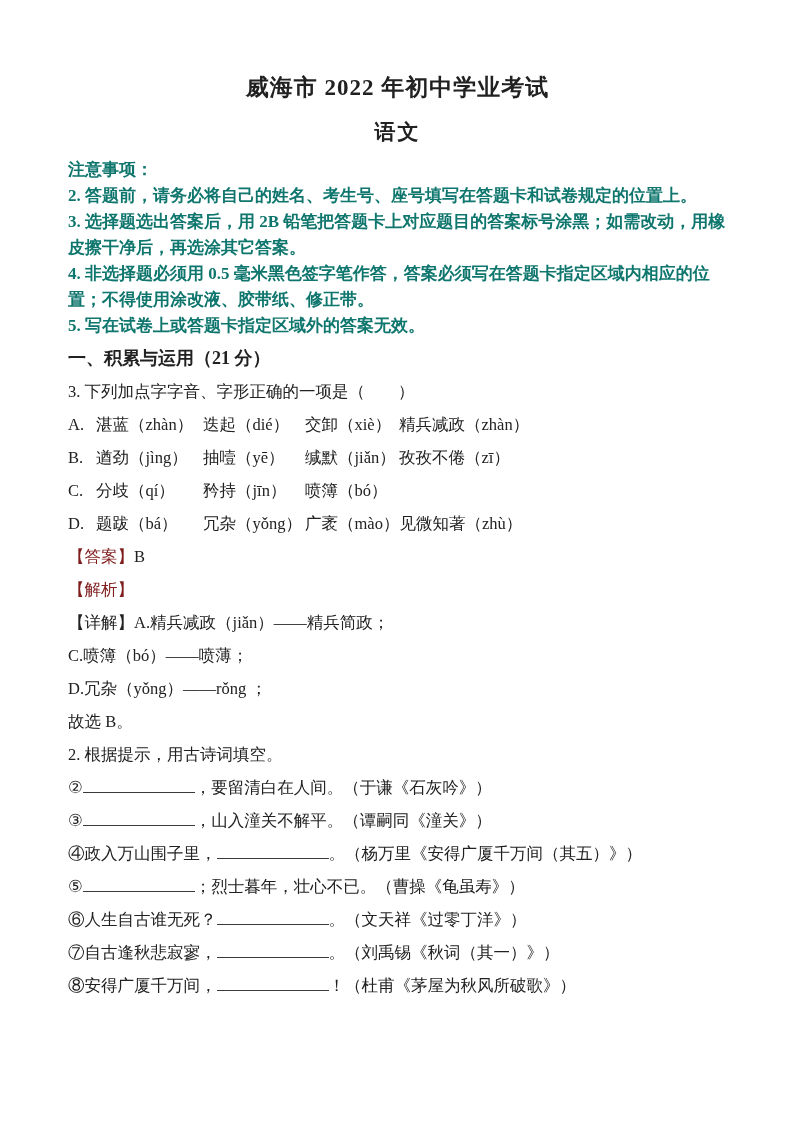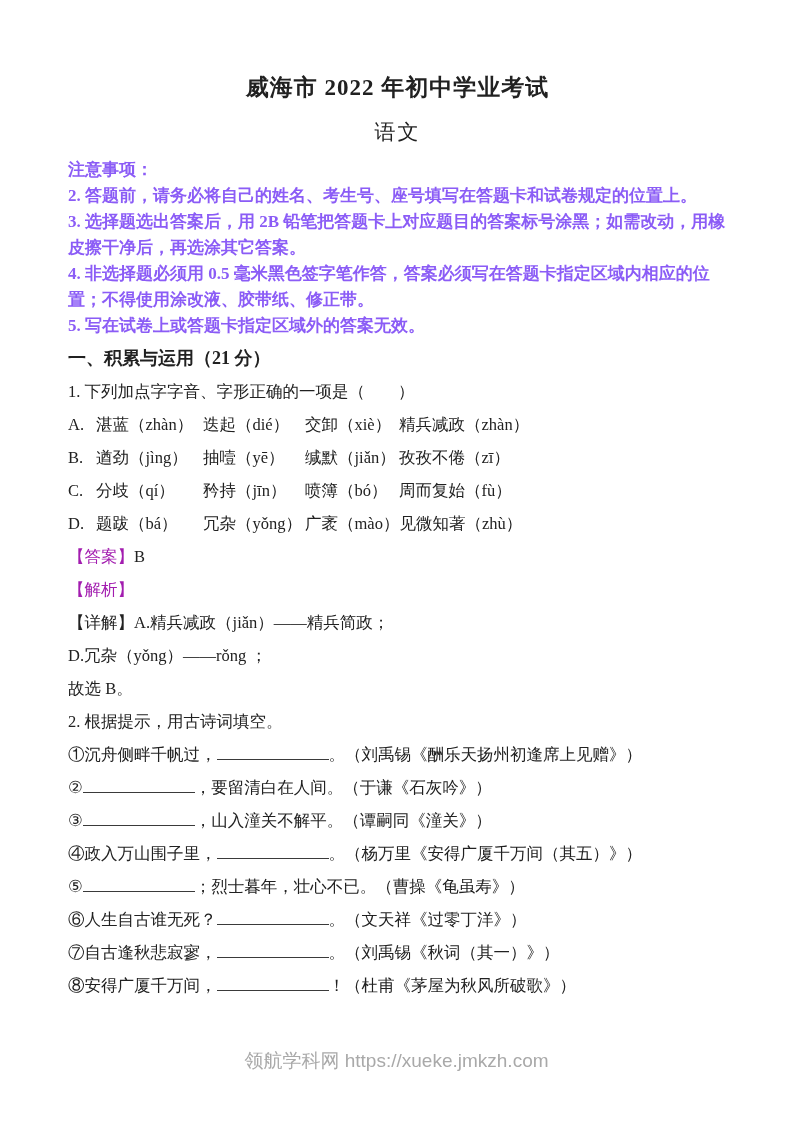--- a/index.html
+++ b/index.html
@@ -13,45 +13,45 @@
   }
   .content { padding:72px 66px 0 68px; }
 
   .doc-title {
     margin:0 0 15px 0;
     font-size:23px; font-weight:bold;
     text-align:center; letter-spacing:1px;
   }
   .doc-subtitle {
     margin:0 0 11px 0;
-    font-size:21px; font-weight:normal;
+    font-size:21px; font-weight:bold;
     text-align:center; letter-spacing:2px;
   }
 
   .notice p {
     margin:0; font-size:17px; line-height:26px;
-    font-weight:bold; color:#8b5cf6;
+    font-weight:bold; color:#0f766e;
   }
 
   .section-heading {
     margin:6px 0 10px 0;
     font-size:18px; font-weight:bold; line-height:26px;
   }
 
   .para { margin:0 0 12px 0; font-size:16.5px; line-height:21px; }
 
   .opt-row { display:flex; margin:0 0 12px 0; font-size:16.5px; line-height:21px; }
   .opt-label { flex:none; width:28px; }
   .opt-cell  { flex:none; }
   .opt-c0 { min-width:107px; }
   .opt-c1 { min-width:102px; }
   .opt-c2 { min-width:94px;  }
   .opt-c3 { flex:1; }
 
-  .blue { color:#a21caf; }
+  .blue { color:#7f1d1d; }
 
   .fill-row { margin:0 0 12px 0; font-size:16.5px; line-height:21px; white-space:nowrap; }
   .blank {
     display:inline-block; width:112px; height:13px;
     border-bottom:1px solid #3a3a3a;
     vertical-align:baseline;
   }
 
   .watermark {
     position:absolute; left:0; right:0; top:1048px;
@@ -72,68 +72,65 @@
     <div class="notice">
       <p>注意事项：</p>
       <p>2. 答题前，请务必将自己的姓名、考生号、座号填写在答题卡和试卷规定的位置上。</p>
       <p>3. 选择题选出答案后，用 2B 铅笔把答题卡上对应题目的答案标号涂黑；如需改动，用橡皮擦干净后，再选涂其它答案。</p>
       <p>4. 非选择题必须用 0.5 毫米黑色签字笔作答，答案必须写在答题卡指定区域内相应的位置；不得使用涂改液、胶带纸、修正带。</p>
       <p>5. 写在试卷上或答题卡指定区域外的答案无效。</p>
     </div>
 
     <div class="section-heading">一、积累与运用（21 分）</div>
 
-    <p class="para">1. 下列加点字字音、字形正确的一项是（　　）</p>
+    <p class="para">3. 下列加点字字音、字形正确的一项是（　　）</p>
 
     <div class="opt-row">
       <span class="opt-label">A.</span>
       <span class="opt-cell opt-c0">湛蓝（zhàn）</span>
       <span class="opt-cell opt-c1">迭起（dié）</span>
       <span class="opt-cell opt-c2">交卸（xiè）</span>
       <span class="opt-cell opt-c3">精兵减政（zhàn）</span>
     </div>
     <div class="opt-row">
       <span class="opt-label">B.</span>
       <span class="opt-cell opt-c0">遒劲（jìng）</span>
       <span class="opt-cell opt-c1">抽噎（yē）</span>
       <span class="opt-cell opt-c2">缄默（jiǎn）</span>
       <span class="opt-cell opt-c3">孜孜不倦（zī）</span>
     </div>
     <div class="opt-row">
       <span class="opt-label">C.</span>
       <span class="opt-cell opt-c0">分歧（qí）</span>
       <span class="opt-cell opt-c1">矜持（jīn）</span>
       <span class="opt-cell opt-c2">喷簿（bó）</span>
-      <span class="opt-cell opt-c3">周而复始（fù）</span>
     </div>
     <div class="opt-row">
       <span class="opt-label">D.</span>
       <span class="opt-cell opt-c0">题跋（bá）</span>
       <span class="opt-cell opt-c1">冗杂（yǒng）</span>
       <span class="opt-cell opt-c2">广袤（mào）</span>
       <span class="opt-cell opt-c3">见微知著（zhù）</span>
     </div>
 
     <p class="para">
       <span class="blue">【答案】</span><span>B</span>
     </p>
     <p class="para">
       <span class="blue">【解析】</span>
     </p>
     <p class="para">
       <span>【详解】</span><span>A.精兵减政（jiǎn）——精兵简政；</span>
     </p>
+    <p class="para">C.喷簿（bó）——喷薄；</p>
     <p class="para">D.冗杂（yǒng）——rǒng ；</p>
     <p class="para">故选 B。</p>
 
     <p class="para">2. 根据提示，用古诗词填空。</p>
 
-    <p class="fill-row">
-      <span>①</span><span>沉舟侧畔千帆过，</span><span class="blank"></span><span>。（刘禹锡《酬乐天扬州初逢席上见赠》）</span>
-    </p>
     <p class="fill-row">
       <span>②</span><span></span><span class="blank"></span><span>，要留清白在人间。（于谦《石灰吟》）</span>
     </p>
     <p class="fill-row">
       <span>③</span><span></span><span class="blank"></span><span>，山入潼关不解平。（谭嗣同《潼关》）</span>
     </p>
     <p class="fill-row">
       <span>④</span><span>政入万山围子里，</span><span class="blank"></span><span>。（杨万里《安得广厦千万间（其五）》）</span>
     </p>
     <p class="fill-row">
@@ -144,14 +141,13 @@
     </p>
     <p class="fill-row">
       <span>⑦</span><span>自古逢秋悲寂寥，</span><span class="blank"></span><span>。（刘禹锡《秋词（其一）》）</span>
     </p>
     <p class="fill-row">
       <span>⑧</span><span>安得广厦千万间，</span><span class="blank"></span><span>！（杜甫《茅屋为秋风所破歌》）</span>
     </p>
 
   </div>
 
-  <div class="watermark">领航学科网 https://xueke.jmkzh.com</div>
 </div>
 
 </body></html>

